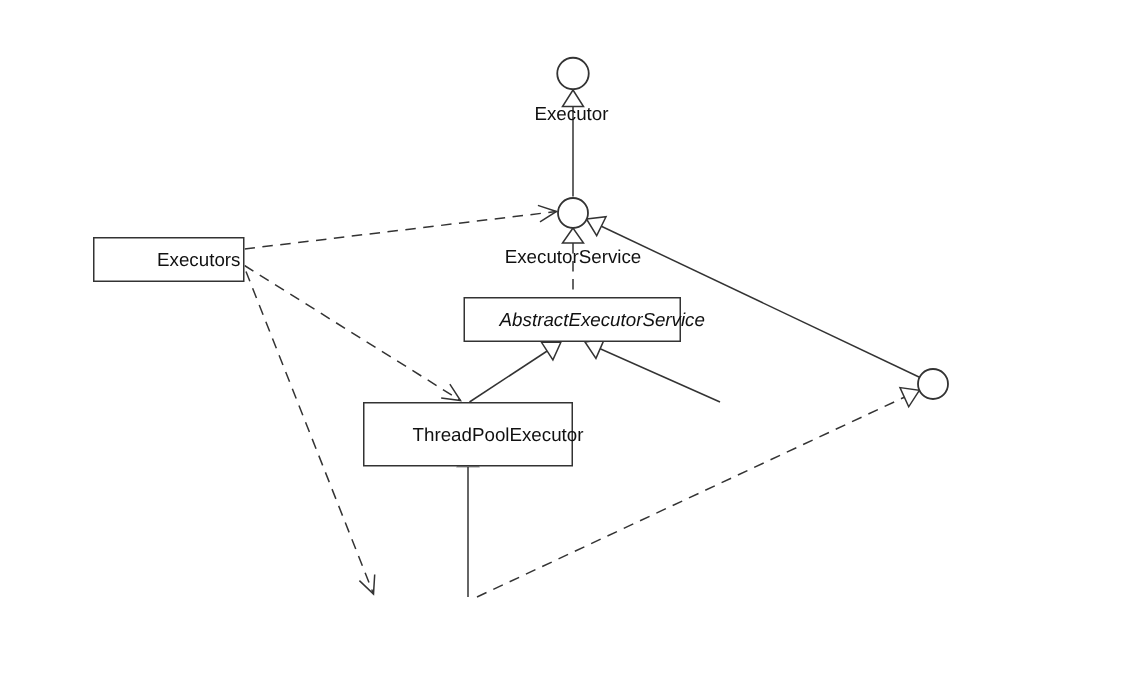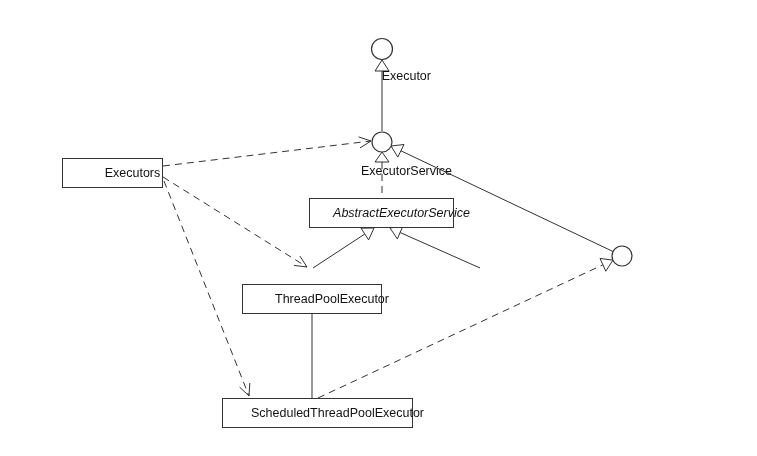--- a/index.html
+++ b/index.html
@@ -9,21 +9,21 @@
   }
   #edges { position:absolute; left:0; top:0; width:757px; height:456px; }
   .uml-class {
     position:absolute; box-sizing:border-box;
     border:1px solid #333; background:#ffffff;
     display:flex; align-items:center; justify-content:center;
     font-size:12.5px; color:#111; white-space:nowrap;padding-left:40px;
   }
   .uml-class.abstract { font-style:italic; }
   .iface-label {
-    position:absolute; text-align:right; font-size:12.5px; color:#111;
+    position:absolute; text-align:center; font-size:12.5px; color:#111;
     white-space:nowrap;
   }
   .edge { stroke:#333; stroke-width:1; fill:none; }
   .edge.dashed { stroke-dasharray:7,5; }
   .hollow-tri { fill:#ffffff; stroke:#333; stroke-width:1; }
   .open-arrow { fill:none; stroke:#333; stroke-width:1; }
   .iface-circle { fill:#ffffff; stroke:#333; stroke-width:1.2; }
 </style>
 </head>
 <body>
@@ -63,27 +63,24 @@
   </svg>
 
   <div class="uml-class" style="left:62px; top:158px; width:101px; height:30px">
     <span>Executors</span>
   </div>
 
   <div class="uml-class abstract" style="left:309px; top:198px; width:145px; height:30px">
     <span>AbstractExecutorService</span>
   </div>
 
-  <div class="uml-class" style="left:242px; top:284px; width:140px; height:30px">
+  <div class="uml-class" style="left:242px; top:268px; width:140px; height:43px">
     <span>ThreadPoolExecutor</span>
   </div>
 
 
-  <div class="uml-class" style="left:222px; top:398px; width:191px; height:30px">
-    <span>ScheduledThreadPoolExecutor</span>
-  </div>
 
   <div class="iface-label" style="left:331px; top:69px; width:100px">Executor</div>
 
   <div class="iface-label" style="left:312px; top:164px; width:140px">ExecutorService</div>
 
 
 </div>
 
 </body></html>

